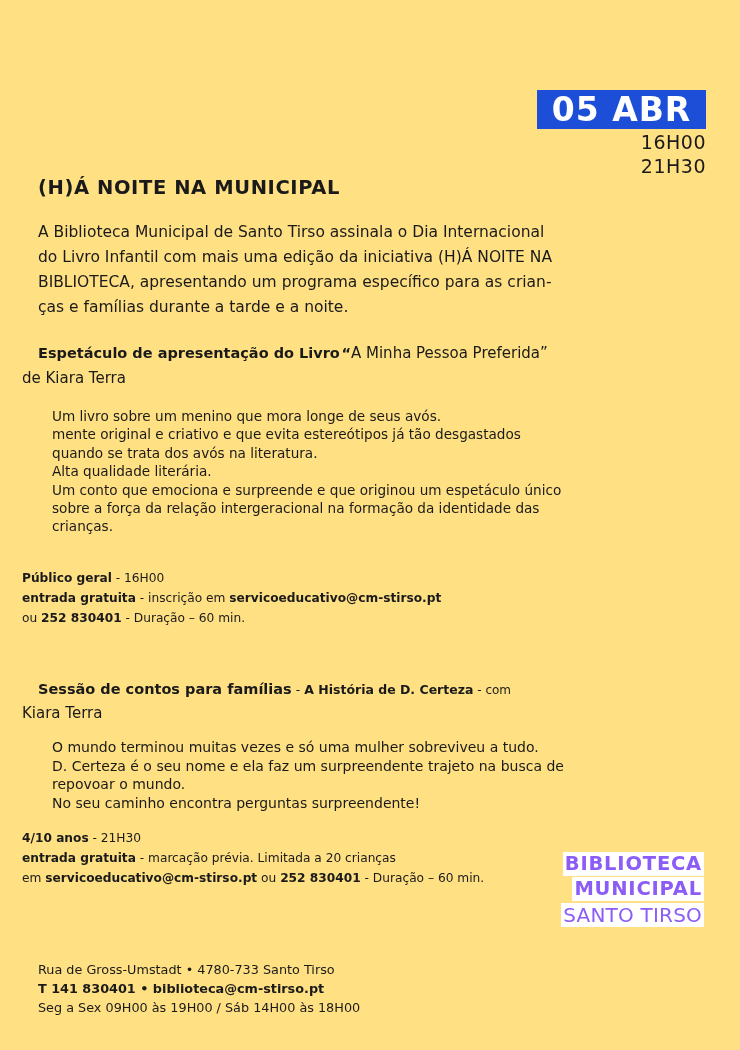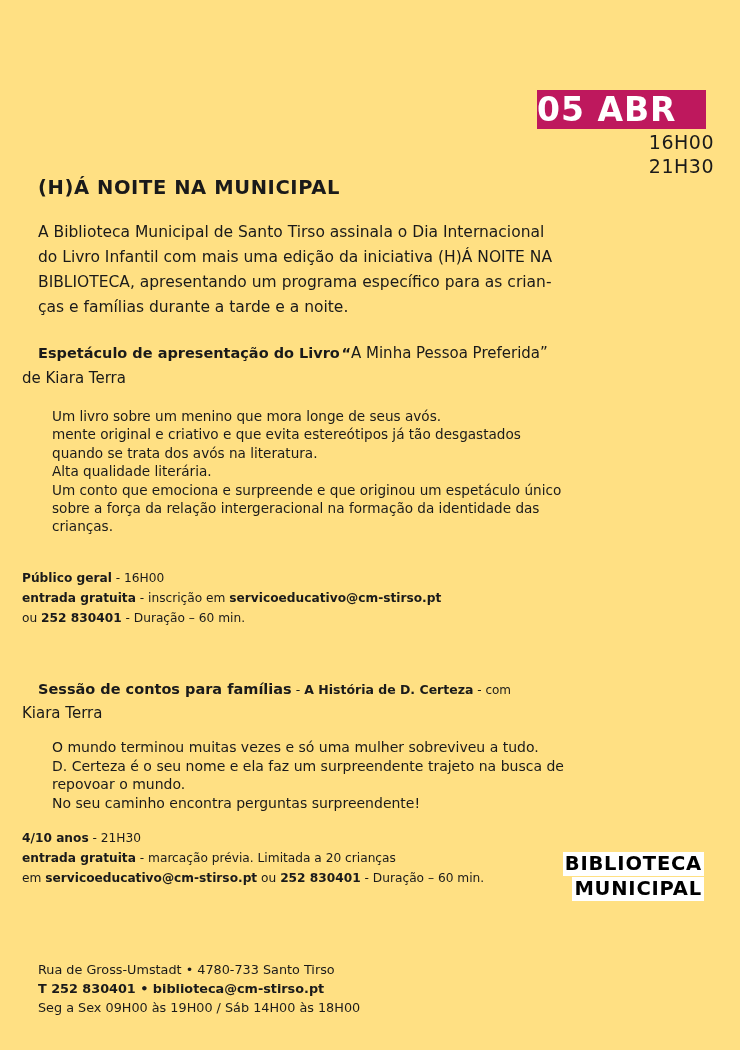--- a/index.html
+++ b/index.html
@@ -6,42 +6,42 @@
   body {
     width:740px; height:1050px; overflow:hidden;
     background:#FFE083;
     font-family:"DejaVu Sans", sans-serif;
     color:#1a1a1a;
     position:relative;
   }
   .abs { position:absolute; }
   .date-badge {
     left:537px; top:90px; width:169px; height:39px;
-    background:#be185d;
+    background:#1d4ed8;
     color:#fff; font-weight:bold; font-size:33px; letter-spacing:1px;
-    line-height:39px; text-align:left;
+    line-height:39px; text-align:center;
     font-family:"DejaVu Sans", sans-serif;
   }
-  .time { right:26px; font-size:19px; line-height:24px; text-align:right; letter-spacing:0.5px; }
+  .time { right:34px; font-size:19px; line-height:24px; text-align:right; letter-spacing:0.5px; }
   .time1 { top:130px; }
   .time2 { top:154px; }
   .title { left:38px; top:176px; font-size:19.5px; font-weight:bold; letter-spacing:0.6px; }
   .intro { left:38px; top:220px; width:560px; font-size:15.5px; line-height:25px; }
   .intro div { white-space:nowrap; }
   .ev-head { left:38px; font-size:14.5px; line-height:26px; white-space:nowrap; }
   .ev-head b { font-weight:bold; }
   .ev1 { top:340px; }
   .ev-sub { left:22px; font-size:15px; line-height:24px; }
   .desc { left:38px; font-size:13.6px; line-height:18.4px; width:560px;margin-left:14px; }
   .desc div { white-space:nowrap; }
   .info { left:22px; font-size:12.2px; line-height:20px; }
   .info div { white-space:nowrap; }
   .info b { font-weight:bold; }
   .logo { right:36px; }
-  .logo-line { background:#fff; color:#000000; position:absolute; right:0; white-space:nowrap; line-height:24px; height:24px; padding:0 2px;margin-left:44px; }
+  .logo-line { background:#fff; color:#8b5cf6; position:absolute; right:0; white-space:nowrap; line-height:24px; height:24px; padding:0 2px;margin-left:44px; }
   .logo-b { font-weight:bold; font-size:19.5px; letter-spacing:0.8px; }
   .logo-r { font-size:20px; letter-spacing:0.2px; }
   .footer { left:38px; top:960px; font-size:12.8px; line-height:19px; }
   .footer div { white-space:nowrap; }
   .footer b { font-weight:bold; }
 </style>
 </head>
 <body>
 
 <div class="abs date-badge">05 ABR</div>
@@ -93,19 +93,20 @@
 
 <div class="abs info" style="top:828px">
   <div><b>4/10 anos</b><span> - 21H30</span></div>
   <div><b>entrada gratuita</b><span> - marcação prévia. Limitada a 20 crianças</span></div>
   <div><span>em </span><b>servicoeducativo@cm-stirso.pt</b><span> ou </span><b>252 830401</b><span> - Duração – 60 min.</span></div>
 </div>
 
 <div class="abs logo" style="top:852px;width:170px;height:78px">
   <div class="logo-line logo-b" style="top:0">BIBLIOTECA</div>
   <div class="logo-line logo-b" style="top:25px">MUNICIPAL</div>
+  <div class="logo-line logo-r" style="top:51px">SANTO TIRSO</div>
 </div>
 
 <div class="abs footer">
   <div>Rua de Gross-Umstadt • 4780-733 Santo Tirso</div>
-  <div><b>T 252 830401</b><b> • biblioteca@cm-stirso.pt</b></div>
+  <div><b>T 141 830401</b><b> • biblioteca@cm-stirso.pt</b></div>
   <div>Seg a Sex 09H00 às 19H00 / Sáb 14H00 às 18H00</div>
 </div>
 
 </body></html>

